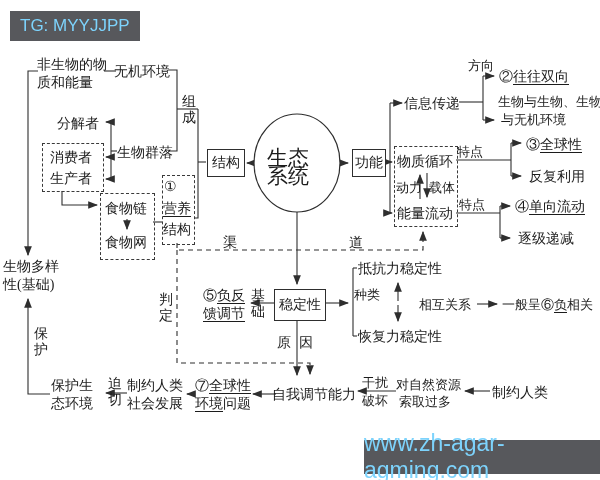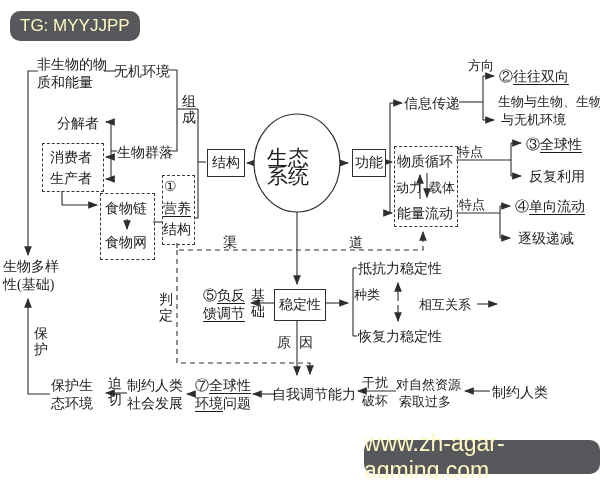--- a/index.html
+++ b/index.html
@@ -8,22 +8,22 @@
   #wires{position:absolute;left:0;top:0;}
   .t{position:absolute;font-size:14px;line-height:1.25;text-align:left;white-space:nowrap;}
   .s13{font-size:13px;}
   .s15{font-size:21px;}
   .lft{text-align:left;}
   .vtx{width:16px;line-height:1.12;word-break:break-all;white-space:normal;text-align:center;}
   .u{border-bottom:1px solid currentColor;}
   .sbox{position:absolute;border:1px solid #2e2e2e;background:#fff;display:flex;
         align-items:center;justify-content:center;font-size:14px;}
   .dbox{position:absolute;border:1px dashed #3a3a3a;}
-  .badge{position:absolute;color:#fef9c3;font-family:"Liberation Sans","DejaVu Sans",sans-serif;
-         display:flex;align-items:center;border-radius:10px;}
+  .badge{position:absolute;color:#7dd3fc;font-family:"Liberation Sans","DejaVu Sans",sans-serif;
+         display:flex;align-items:center;}
 </style>
 </head>
 <body>
 
 <div id="canvas">
 
   <svg id="wires" width="600" height="480" viewBox="0 0 600 480">
     <defs>
       <marker id="ah" markerWidth="9" markerHeight="7" refX="8" refY="3.5" orient="auto">
         <path d="M0,0 L9,3.5 L0,7 z" fill="#2e2e2e"></path>
@@ -151,20 +151,21 @@
   <div class="t" style="left:349px;top:234px;width:16px;">道</div>
   <div class="t vtx" style="left:158px;top:292px;">判定</div>
 
   <div class="t" style="left:203px;top:287px;width:46px;"><span>⑤</span><span class="u">负反</span></div>
   <div class="t" style="left:203px;top:305px;width:46px;"><span class="u">馈调节</span></div>
   <div class="t vtx" style="left:250px;top:288px;">基础</div>
   <div class="t s13" style="left:322px;top:287px;width:30px;margin-left:32px;">种类</div>
   <div class="t lft" style="left:358px;top:260px;width:88px;">抵抗力稳定性</div>
   <div class="t lft" style="left:358px;top:328px;width:88px;">恢复力稳定性</div>
   <div class="t s13" style="left:419px;top:297px;width:56px;">相互关系</div>
+  <div class="t s13 lft" style="left:502px;top:297px;width:96px;"><span>一般呈</span><span>⑥</span><span class="u">负</span><span>相关</span></div>
   <div class="t" style="left:277px;top:334px;width:42px;letter-spacing:8px;">原因</div>
   <div class="t" style="left:272px;top:386px;width:84px;">自我调节能力</div>
 
   <div class="t" style="left:195px;top:377px;width:58px;"><span>⑦</span><span class="u">全球性</span></div>
   <div class="t" style="left:195px;top:395px;width:58px;"><span class="u">环境</span><span>问题</span></div>
   <div class="t" style="left:127px;top:377px;width:57px;">制约人类</div>
   <div class="t" style="left:127px;top:395px;width:57px;">社会发展</div>
   <div class="t vtx" style="left:107px;top:376px;">迫切</div>
   <div class="t" style="left:51px;top:377px;width:48px;">保护生</div>
   <div class="t" style="left:51px;top:395px;width:48px;">态环境</div>

